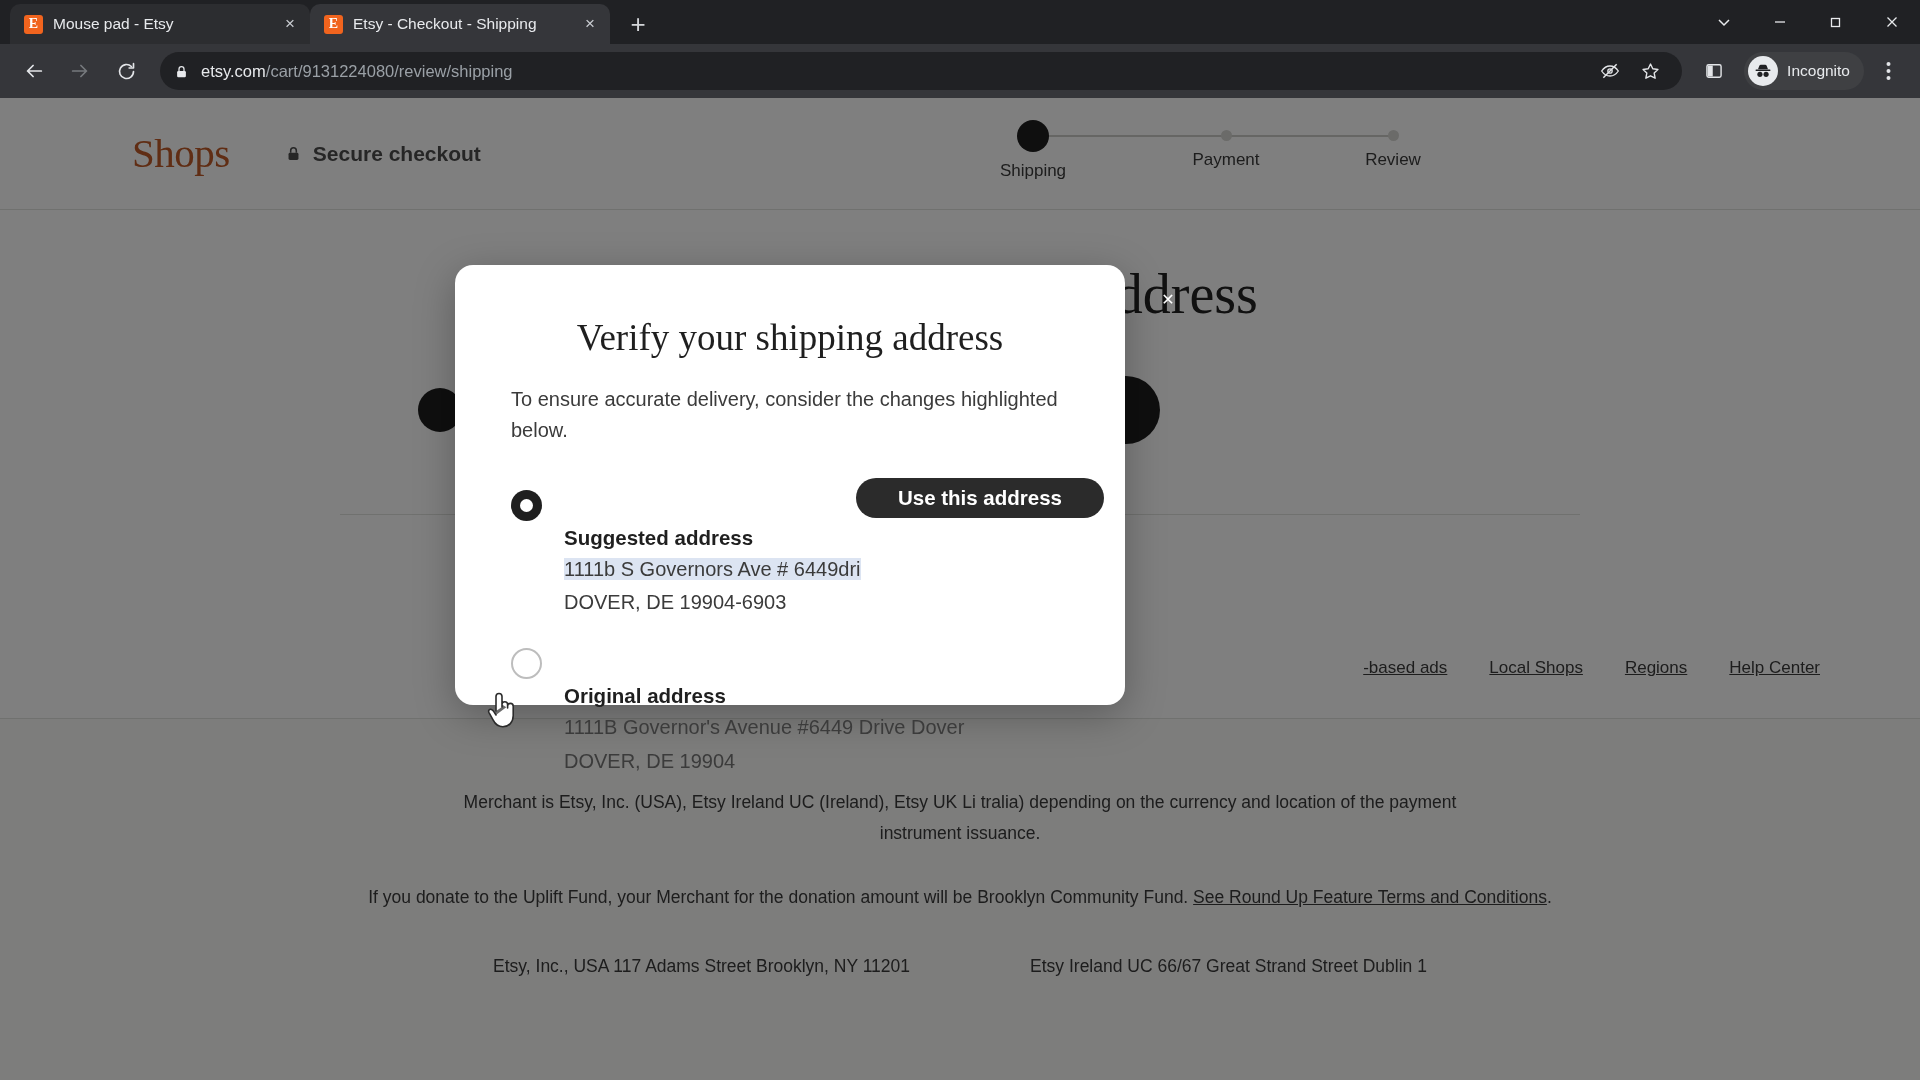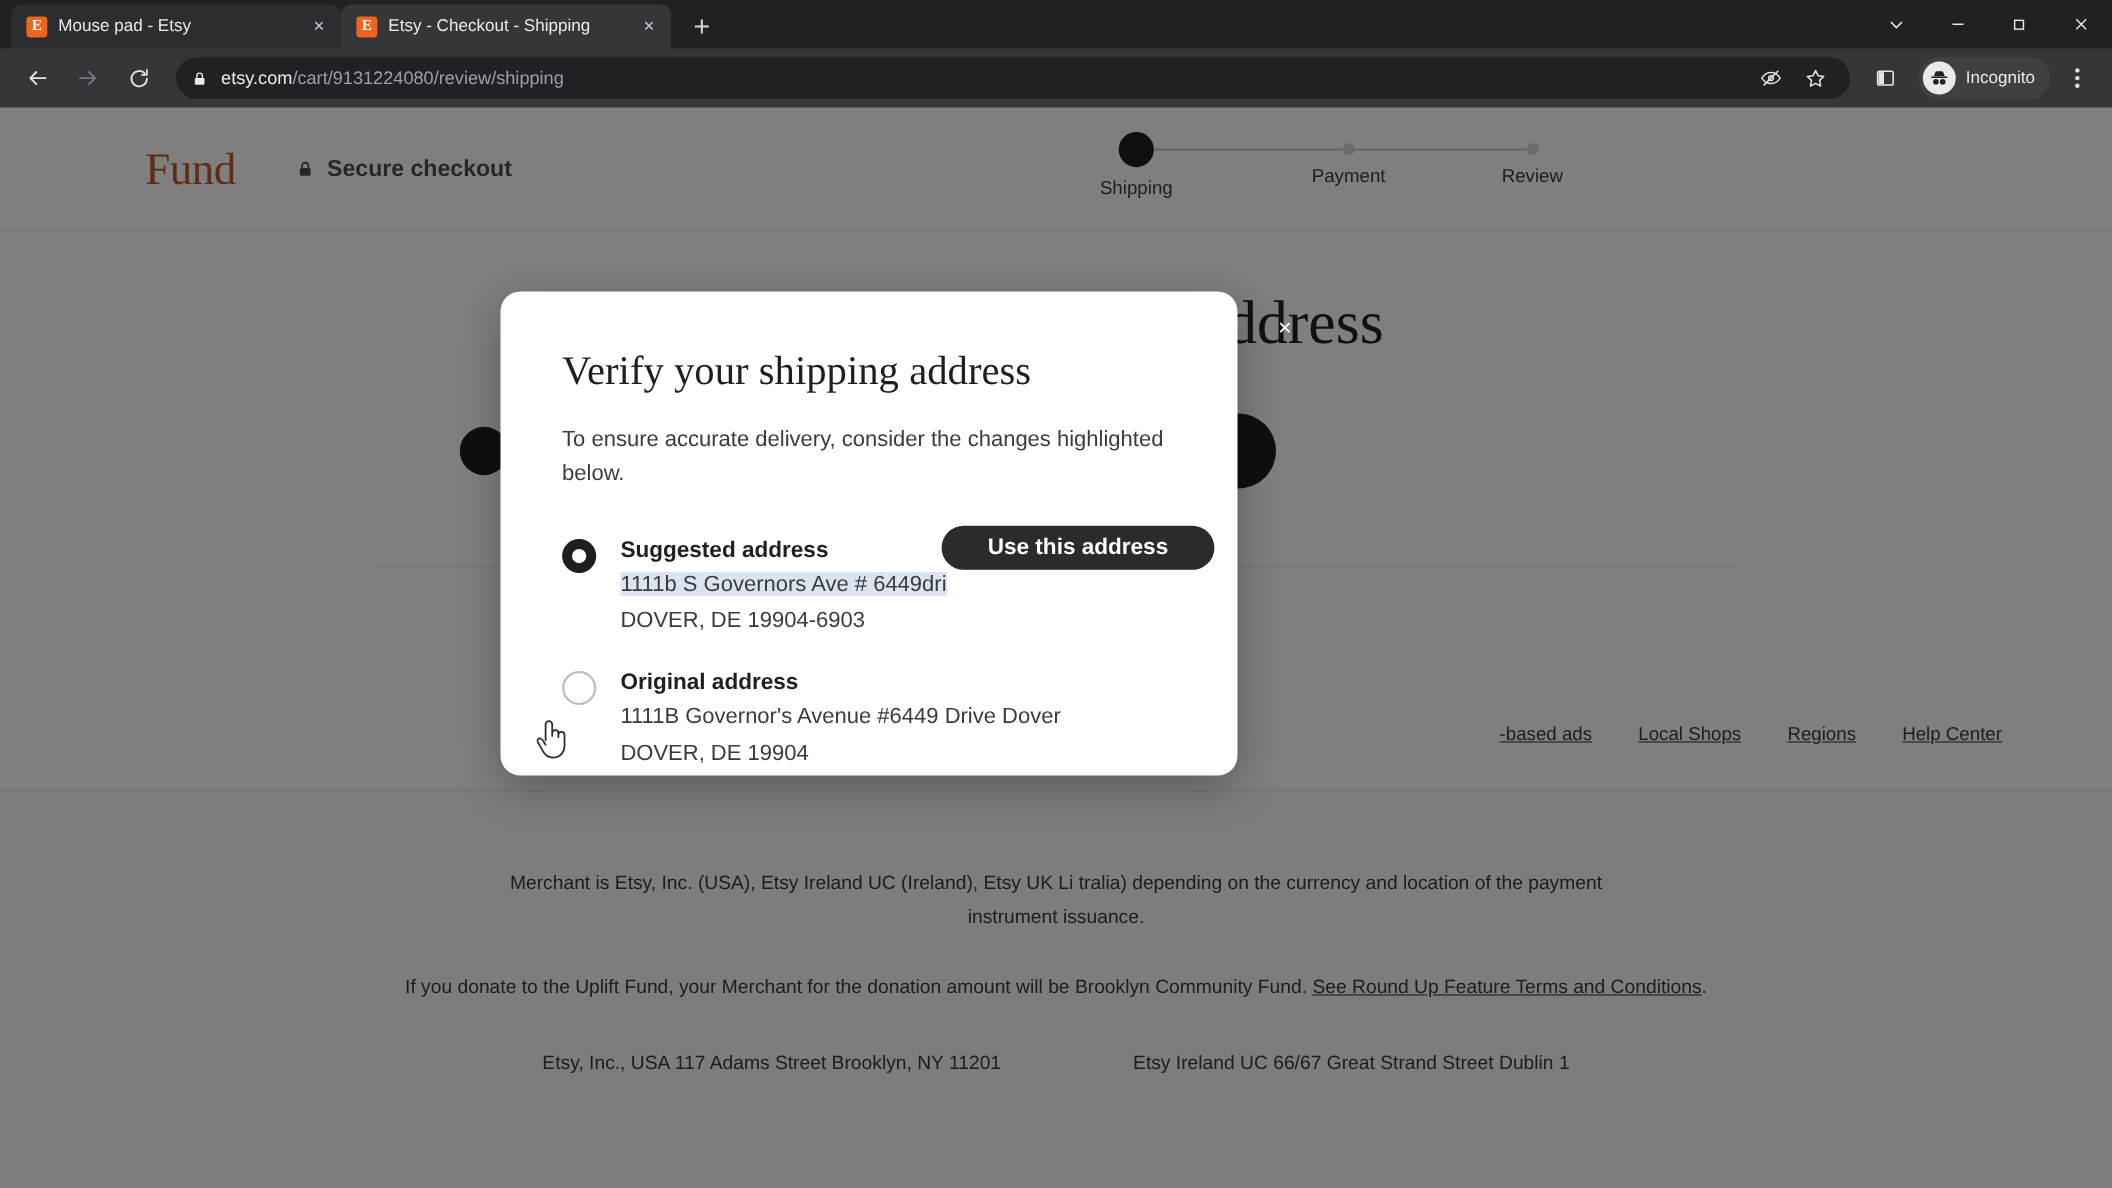--- a/index.html
+++ b/index.html
@@ -150,37 +150,37 @@
     box-shadow:0 10px 40px rgba(0,0,0,0.28);
     padding:52px 56px 0 56px;
   }
   #modal-close {
     position:absolute; right:-63px; top:14px;
     width:40px; height:40px; display:flex; align-items:center;
     justify-content:center; color:#fff;
   }
   #modal-title {
     font-family:"Liberation Serif", serif; font-weight:400;
-    font-size:37px; color:#1f1f1f; line-height:1.15;
+    font-size:37px; color:#1f1f1f; line-height:1.15;text-align:center;
   }
   #modal-sub {
     margin-top:24px; font-size:20px; color:#3b3b3b;
     line-height:1.55; max-width:570px;
   }
   #options { margin-top:42px; position:relative; }
   .opt { display:flex; gap:22px; margin-bottom:30px; }
   .radio { width:31px; height:31px; border-radius:50%; flex:none; margin-top:2px;
            position:relative; }
   .radio.on { background:#1f1f1f; }
   .radio.on::after {
     content:""; position:absolute; left:9px; top:9px; width:13px; height:13px;
     border-radius:50%; background:#fff;
   }
   .radio.off { border:2px solid #bdbdbd; background:#fff; }
-  .opt-body { min-width:0; }
+  .opt-body { min-width:0;margin-top:38px; }
   .opt-title { font-size:20.5px; font-weight:bold; color:#1f1f1f; }
   .opt-line {
     font-size:20px; color:#3b3b3b; line-height:1.42; margin-top:5px;
     max-width:300px;
   }
   .hl { background:#dce4f2; }
   #use-btn {
     position:absolute; right:-35px; top:-10px;
     background:#2b2b2b; color:#fff; border:none; border-radius:40px;
     padding:8px 42px; font-size:20.5px; font-weight:bold;
@@ -296,21 +296,21 @@
           <circle cx="2.5" cy="3" r="2" fill="currentColor"></circle>
           <circle cx="2.5" cy="10" r="2" fill="currentColor"></circle>
           <circle cx="2.5" cy="17" r="2" fill="currentColor"></circle>
         </svg>
     </div>
   </div>
 
   <div id="page">
 
     <div id="pagehead">
-      <div id="etsy-logo">Fund</div>
+      <div id="etsy-logo">Shops</div>
       <div id="secure">
         <span style="display:flex;color:#4d4d4d">
           <svg width="17" height="17" viewBox="0 0 24 24">
               <rect x="5" y="11" width="14" height="10" rx="2" fill="currentColor"></rect>
               <path d="M8 11V8a4 4 0 0 1 8 0v3" stroke="currentColor" stroke-width="2.2" fill="none"></path>
             </svg>
         </span>
         <span>Secure checkout</span>
       </div>
 

